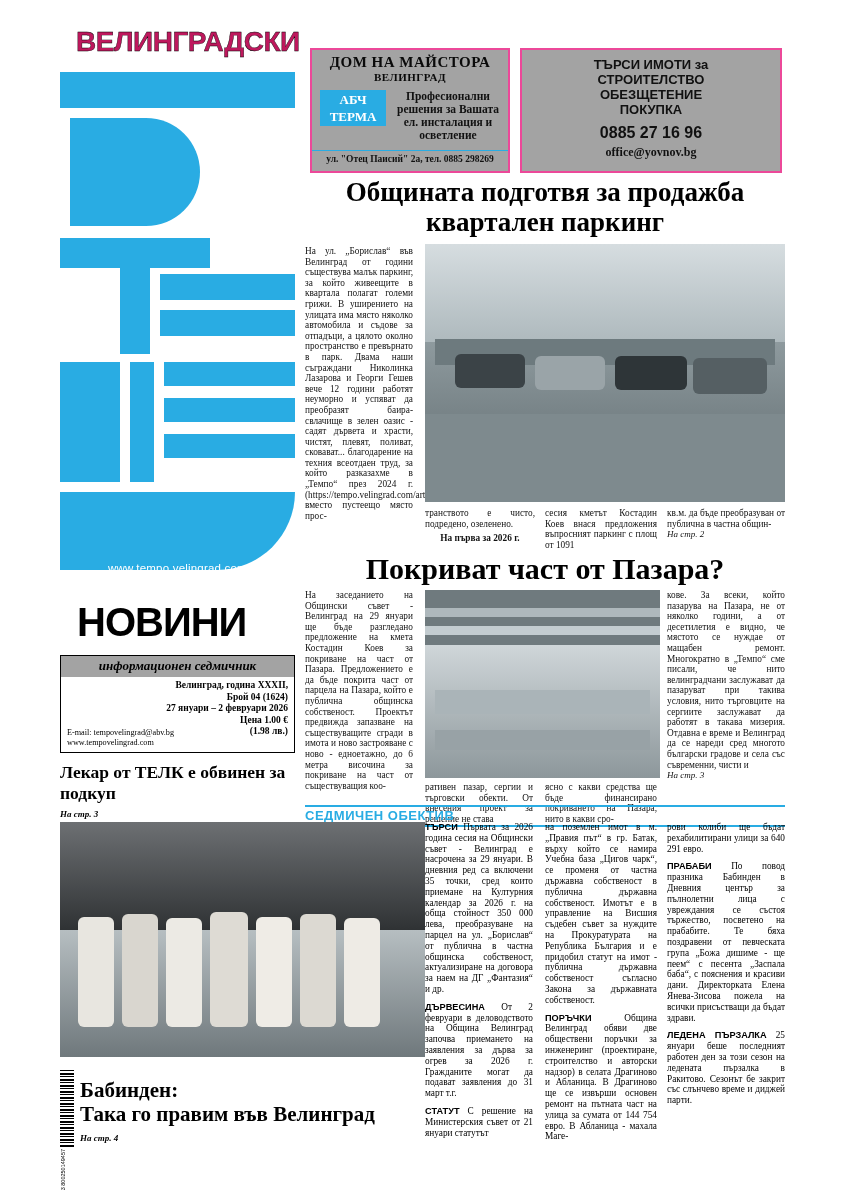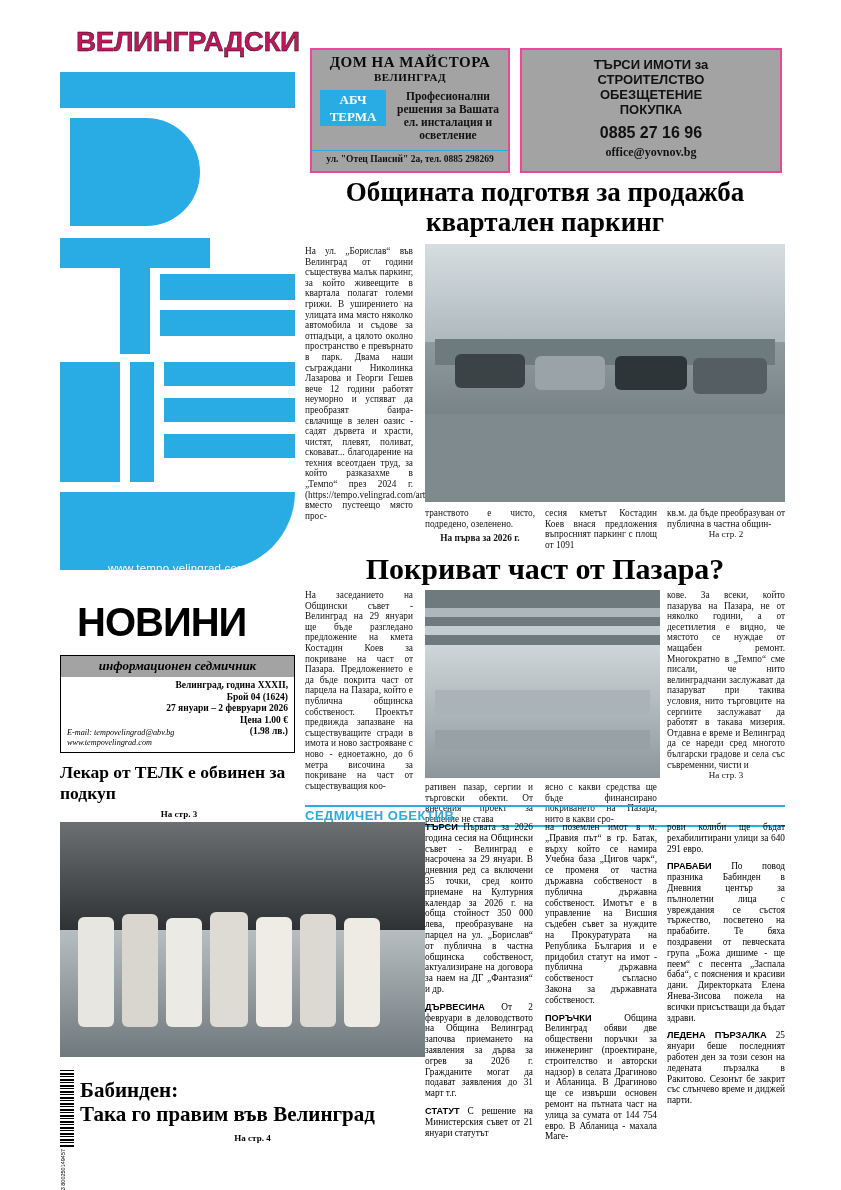--- a/index.html
+++ b/index.html
@@ -185,38 +185,38 @@
     font-family: "Liberation Serif", serif;
     font-weight: bold;
     font-size: 9.5px;
     line-height: 11.5px;
     padding: 3px 6px 0 0;
   }
   #infobox .left-meta {
     position: absolute;
     left: 6px; bottom: 4px;
     font-family: "Liberation Serif", serif;
-    font-style: italic;
     font-size: 8.2px;
     line-height: 10px;
   }
 
   
   #side-headline {
     position: absolute;
     left: 60px; top: 762px; width: 238px;
     font-family: "Liberation Serif", serif;
     font-weight: bold;
     font-size: 17.5px;
     line-height: 21px;
   }
   .cont-note {
     font-family: "Liberation Serif", serif;
+    font-style: italic;
     font-size: 9px;
-    text-align: center;
+    text-align: left;
   }
 
   
   #sedm-bar {
     position: absolute;
     left: 305px; top: 805px; width: 480px;
     border-top: 2px solid #29ace3;
     border-bottom: 2px solid #29ace3;
     padding: 1px 0 2px 0;
     font-family: "Liberation Sans", sans-serif;

